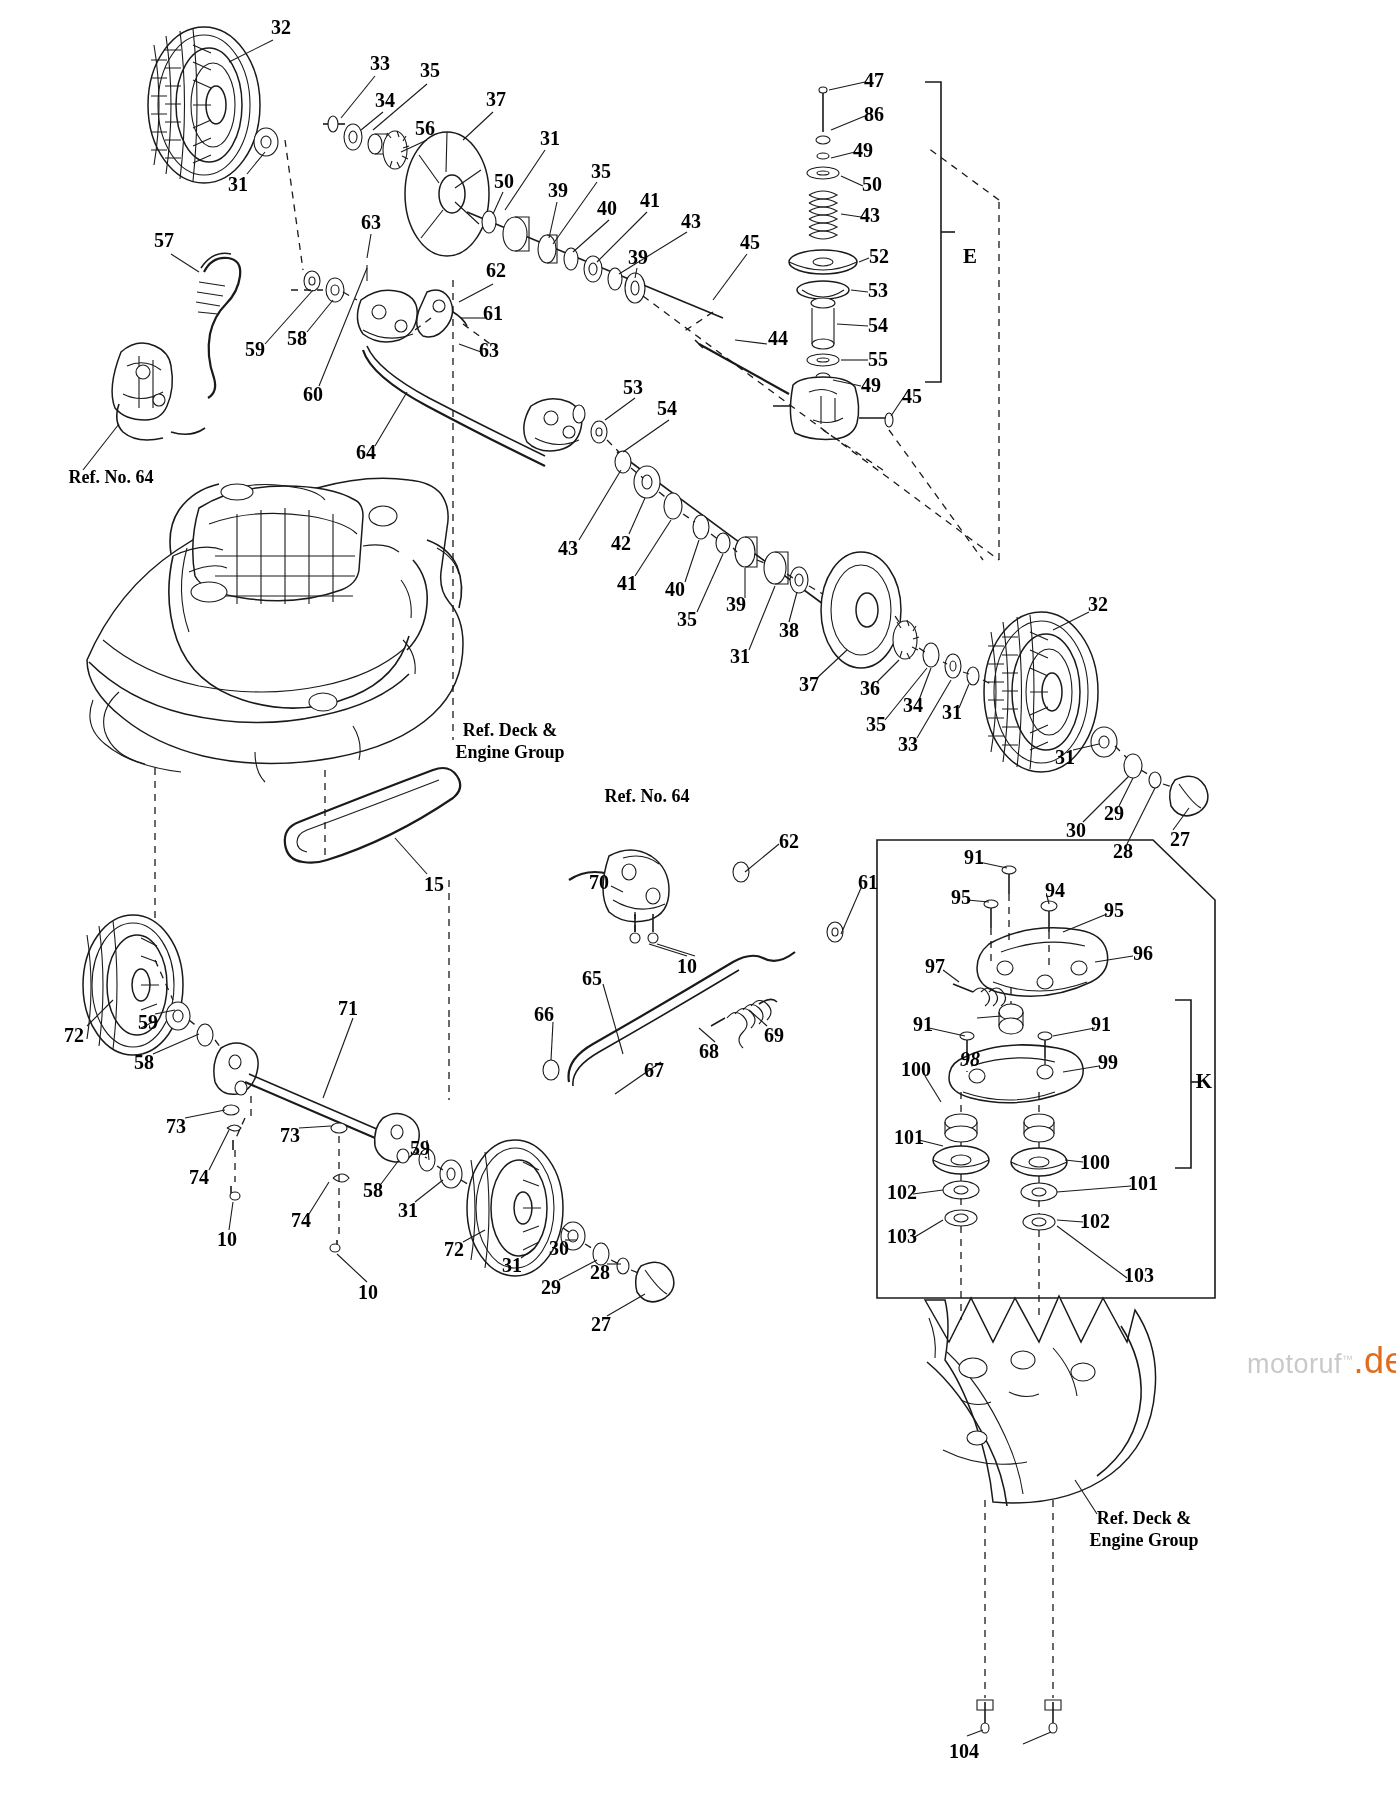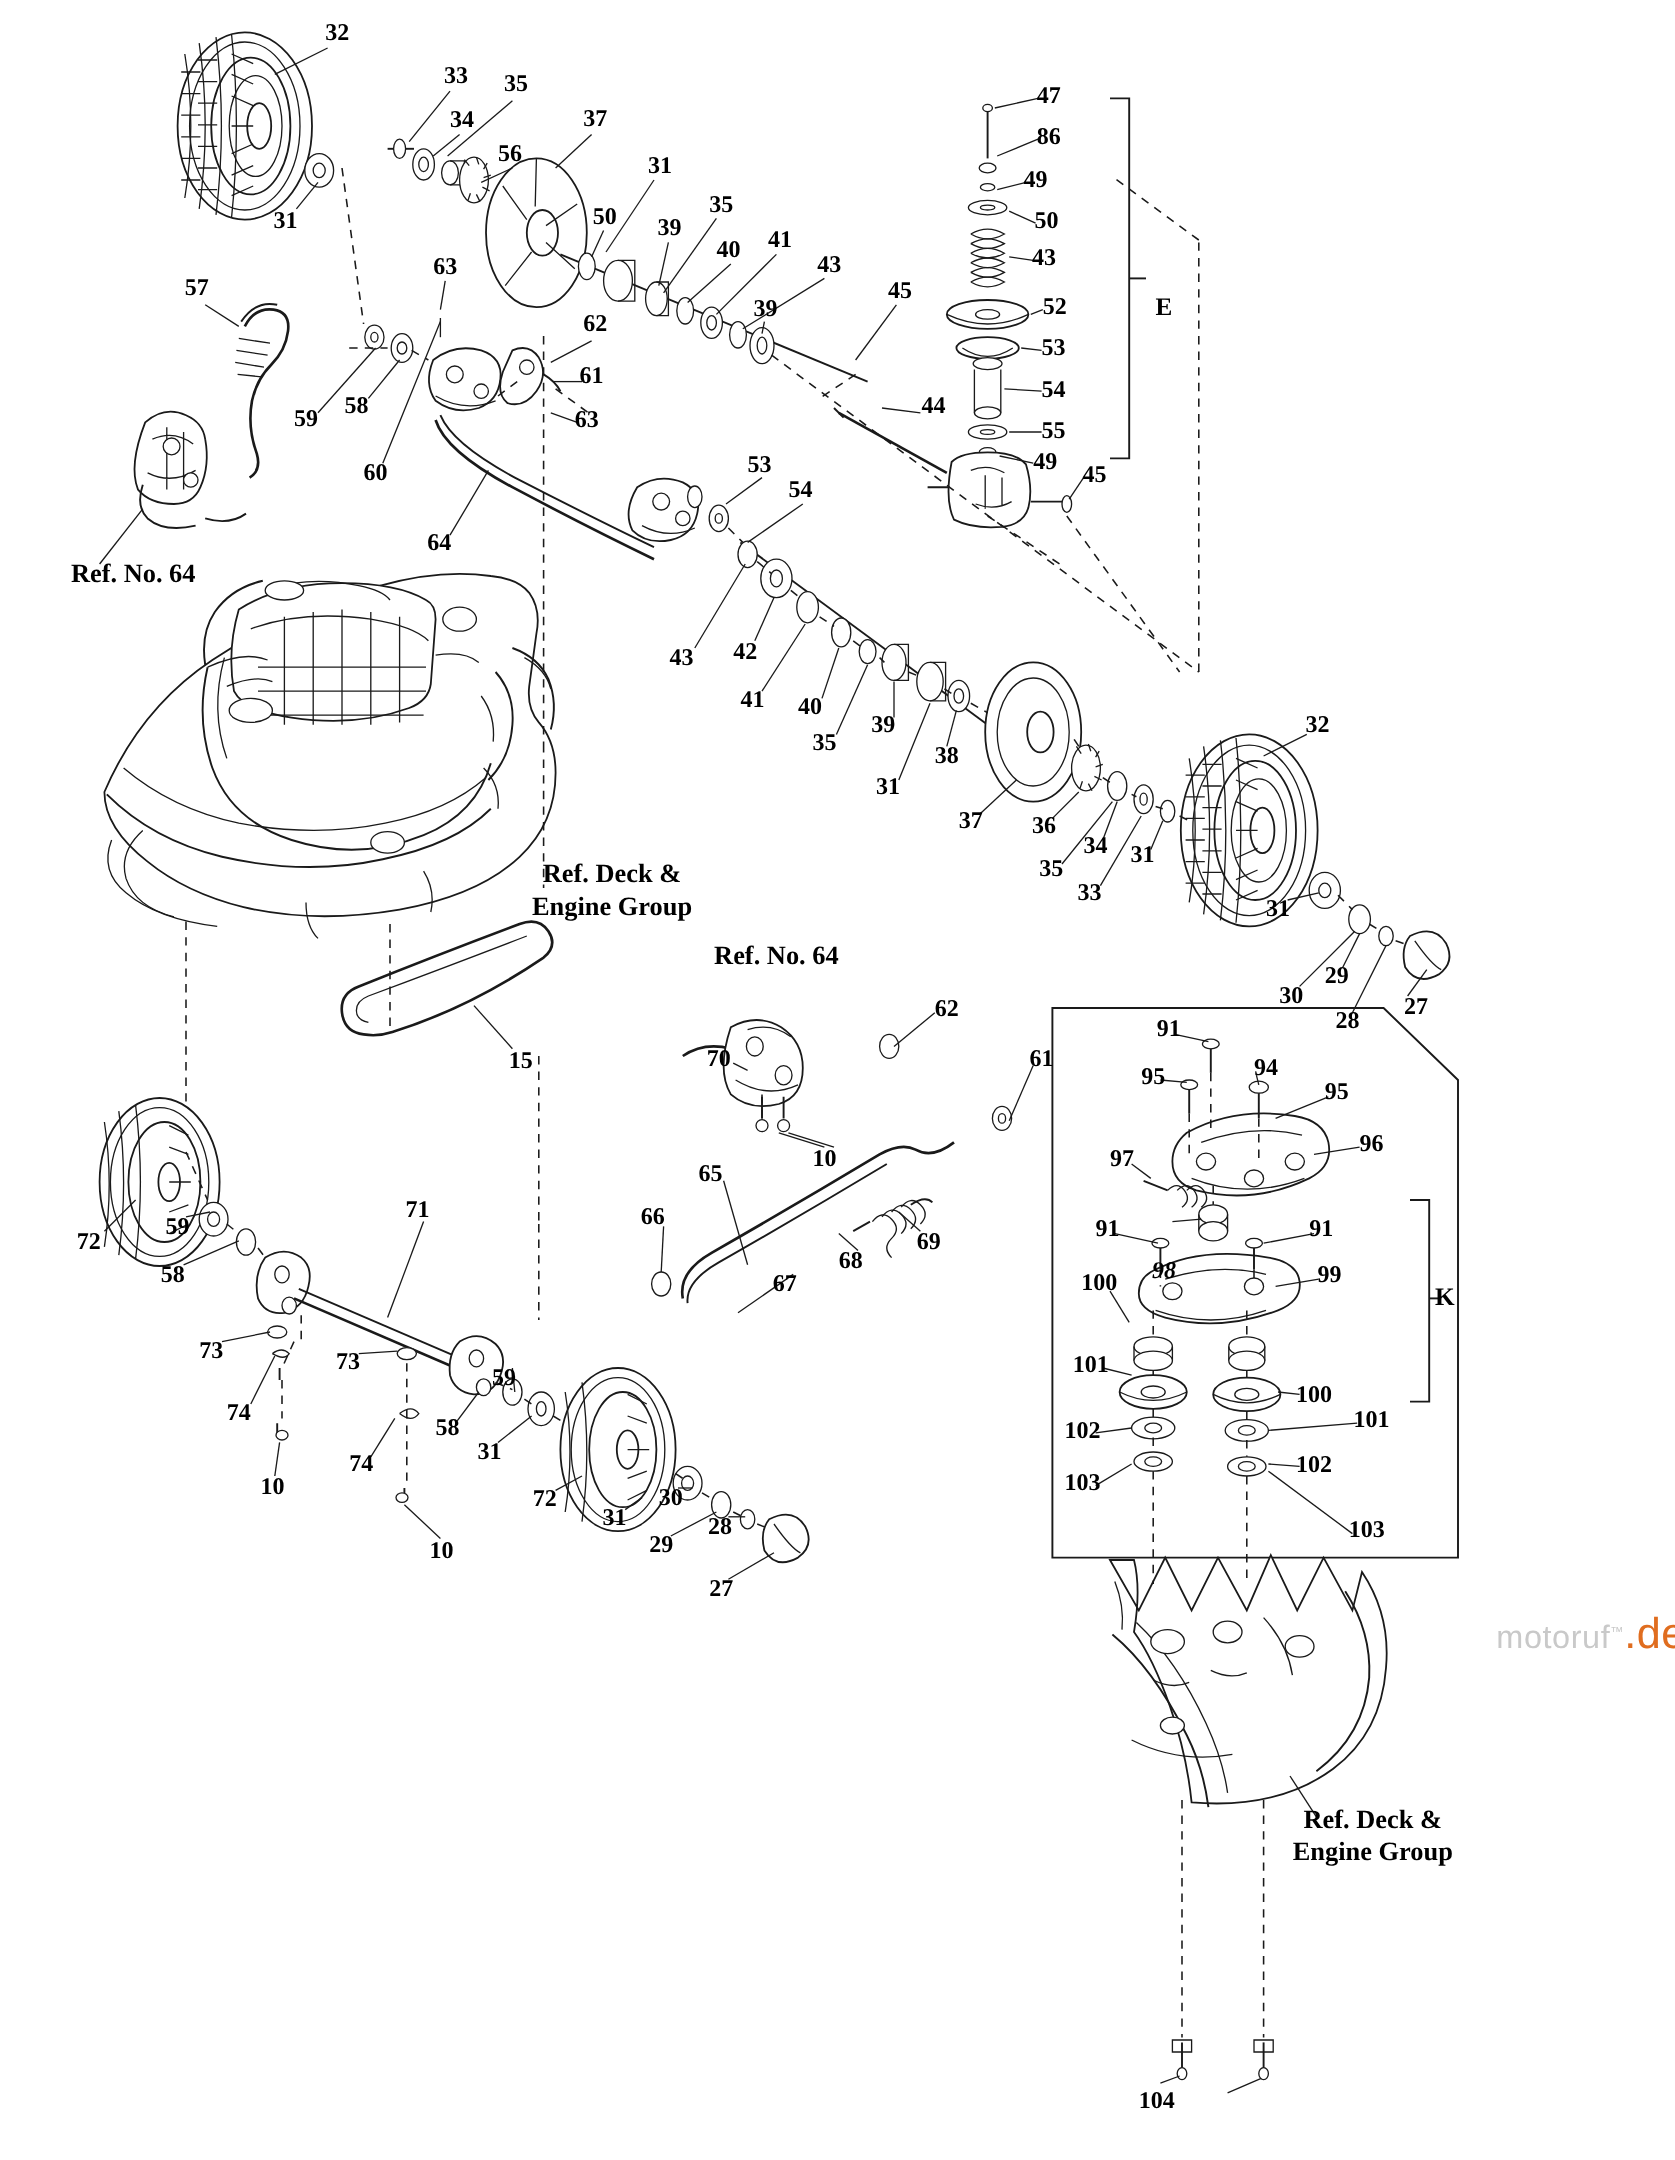--- a/index.html
+++ b/index.html
@@ -34,21 +34,21 @@
     font-size: 20px;
     font-weight: bold;
     color: #000;
     white-space: nowrap;
     line-height: 1;
     transform: translate(-50%, -50%);
   }
   .note-label {
     position: absolute;
     font-family: "Liberation Serif", serif;
-    font-size: 22px;
+    font-size: 18px;
     font-weight: bold;
     color: #000;
     white-space: pre;
     line-height: 1.22;
     transform: translate(-50%, -50%);
     text-align: center;
   }
   .group-label {
     position: absolute;
     font-family: "Liberation Serif", serif;

